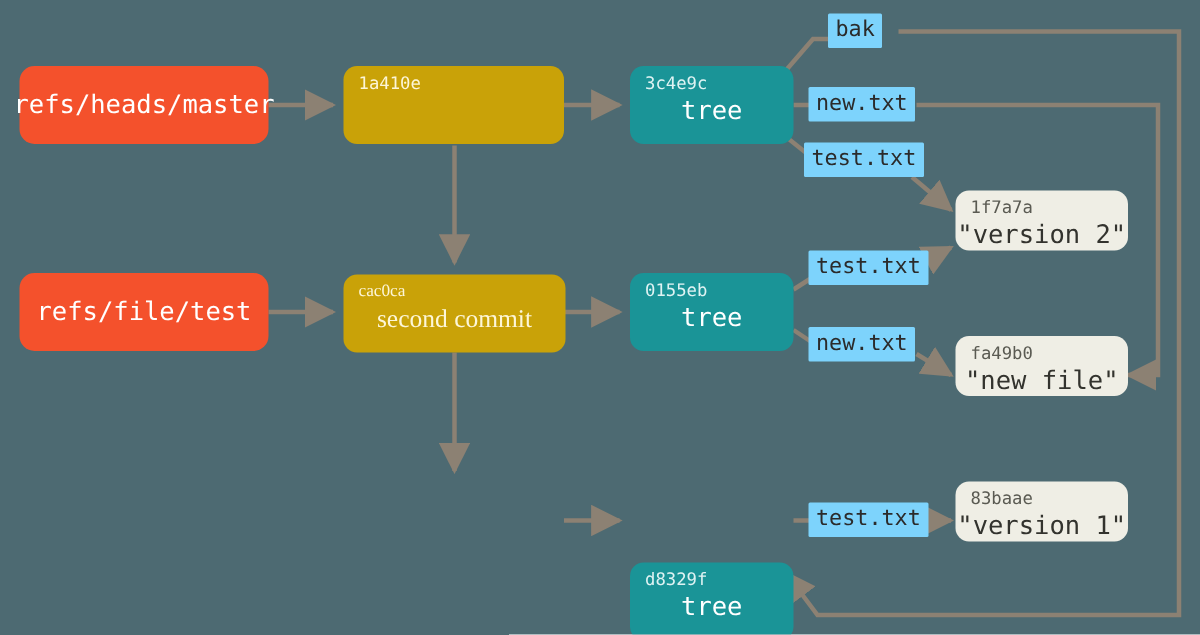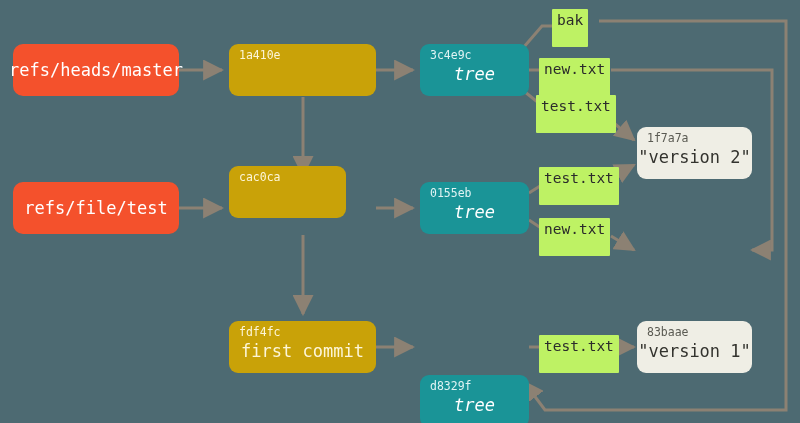--- a/index.html
+++ b/index.html
@@ -78,38 +78,38 @@
   .commit .hash { color: #fdf6d8; }
   .commit .body { color: #fdf6d8; }
 
   
   .tree {
     background: #1a9497;
     height: 52px;
     padding-left: 16px;
   }
   .tree .hash { color: #dff3f3; }
-  .tree .body { color: #ffffff; font-style: italic; }
+  .tree .body { color: #ffffff; }
 
   
   .blob {
     background: #efeee5;
-    height: 52px;
+    height: 40px;
   }
   .blob .hash { color: #5a5a52; }
   .blob .body { color: #33332e; }
 
   
   .edge-label {
     position: absolute;
-    background: #bef264;
+    background: #7dd3fc;
     color: #2b2b2b;
     font-size: 14.5px;
     line-height: 17px;
-    padding: 3px 5px 18px 5px;
+    padding: 3px 5px 3px 5px;
     white-space: nowrap;
     box-sizing: border-box;
     border-radius: 1px;
   }
 </style>
 </head>
 <body>
 
 <div id="canvas">
 
@@ -156,28 +156,25 @@
   </div>
 
   <div class="node ref" style="left:13px; top:182px;">
     <span class="reflabel">refs/file/test</span>
   </div>
 
   <div class="node commit" style="left:229px; top:44px; width:147px;">
     <span class="hash">1a410e</span>
   </div>
 
-  <div class="node commit" style="left:229px; top:166px; width:117px;">
+  <div class="node commit" style="left:229px; top:183px; width:148px;font-family:Liberation Serif, serif;">
     <span class="hash">cac0ca</span>
-  </div>
-
-  <div class="node commit" style="left:229px; top:321px; width:147px;">
-    <span class="hash">fdf4fc</span>
-    <span class="body">first commit</span>
-  </div>
+    <span class="body">second commit</span>
+  </div>
+
 
   <div class="node tree" style="left:420px; top:44px; width:109px;">
     <span class="hash">3c4e9c</span>
     <span class="body">tree</span>
   </div>
 
   <div class="node tree" style="left:420px; top:182px; width:109px;">
     <span class="hash">0155eb</span>
     <span class="body">tree</span>
   </div>
@@ -185,20 +182,24 @@
   <div class="node tree" style="left:420px; top:330px; width:109px;margin-top:45px;">
     <span class="hash">d8329f</span>
     <span class="body">tree</span>
   </div>
 
   <div class="node blob" style="left:637px; top:127px; width:115px;">
     <span class="hash">1f7a7a</span>
     <span class="body">"version 2"</span>
   </div>
 
+  <div class="node blob" style="left:637px; top:224px; width:115px;">
+    <span class="hash">fa49b0</span>
+    <span class="body">"new file"</span>
+  </div>
 
   <div class="node blob" style="left:637px; top:321px; width:115px;">
     <span class="hash">83baae</span>
     <span class="body">"version 1"</span>
   </div>
 
   <div class="edge-label" style="left:552px; top:9px;">bak</div>
 
   <div class="edge-label" style="left:539px; top:58px;">new.txt</div>
 

